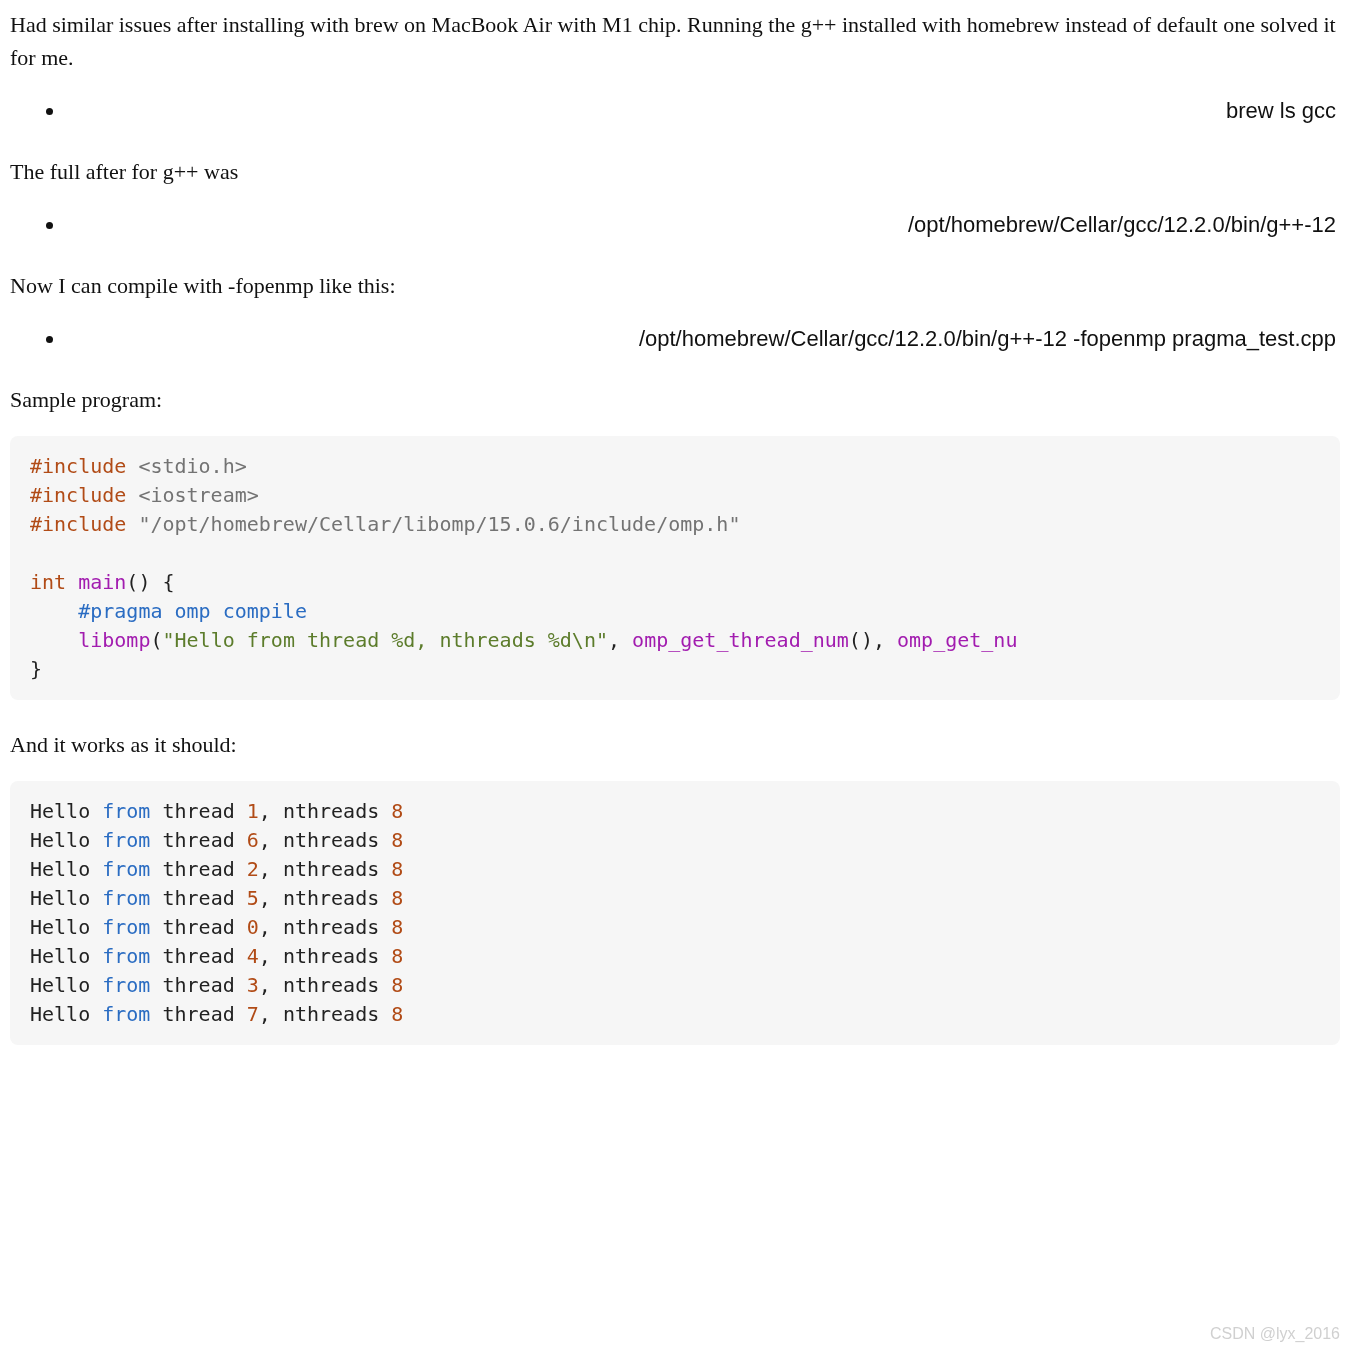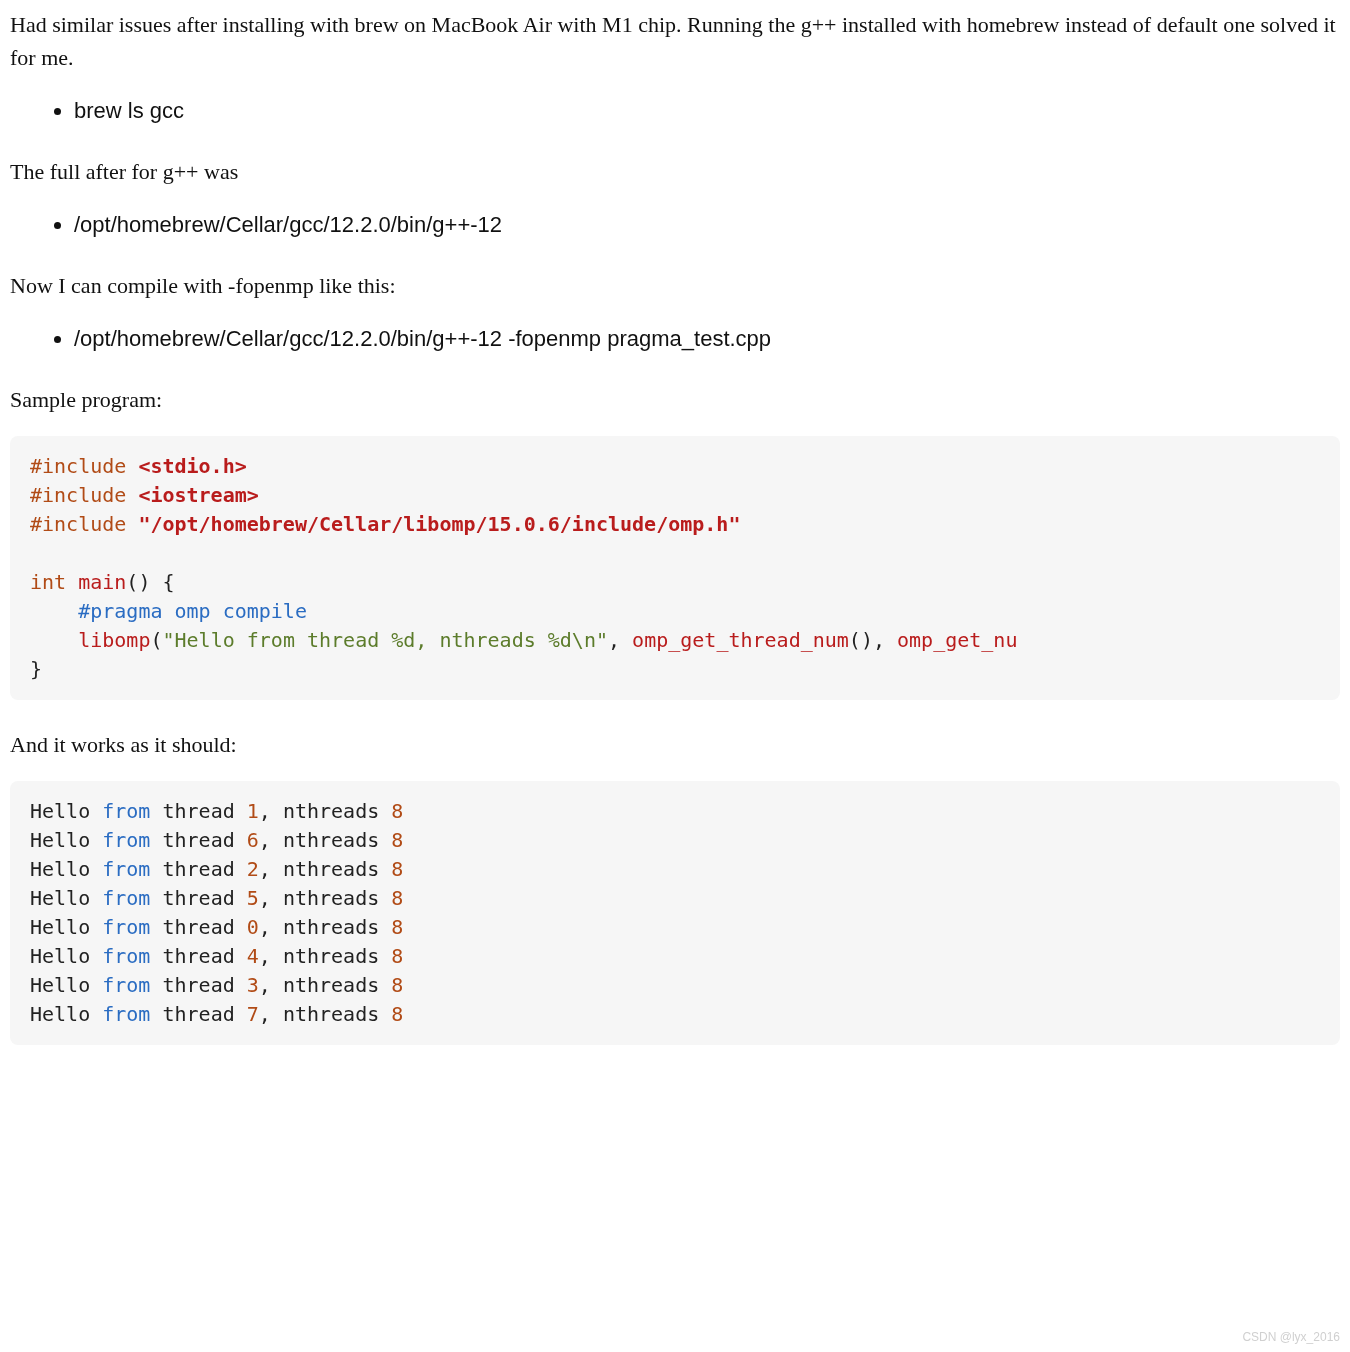--- a/index.html
+++ b/index.html
@@ -8,43 +8,43 @@
     padding: 8px 10px 40px 10px;
     font-family: -apple-system, BlinkMacSystemFont, "Segoe UI", Helvetica, Arial, sans-serif;
     font-size: 22px;
     line-height: 1.5;
     color: #111;
     background: #fff;
     width: 1350px;
   }
   p { margin: 0 0 20px 0; font-family: Liberation Serif, serif; }
   ul { margin: 0 0 28px 0; padding-left: 52px; }
-  li { margin: 4px 12px; }
+  li { margin: 4px 4px; text-align: right; }
   .codeblock {
     background: #f6f6f6;
     border-radius: 8px;
     padding: 16px 20px;
     font-family: ui-monospace, SFMono-Regular, Menlo, Consolas, monospace;
     font-size: 20px;
     line-height: 1.45;
     white-space: pre;
     overflow: hidden;
     margin: 12px 0 28px 0;
     color: #222;
   }
   .tok-pre   { color: #b14b16; }   
-  .tok-inc   { color: #b91c1c; font-weight: bold; }   
+  .tok-inc   { color: #737373; }   
   .tok-kw    { color: #2a6cc2; }   
-  .tok-fn    { color: #b91c1c; }   
+  .tok-fn    { color: #a21caf; }   
   .tok-num   { color: #b14b16; }   
   .tok-str   { color: #5c7c2b; }
   .watermark {
     position: fixed;
     bottom: 6px; right: 10px;
-    font-size: 12px;
+    font-size: 16px;
     color: #d0d0d0;
     font-family: Arial, sans-serif;
   }
 </style>
 </head>
 <body>
 
 <p>Had similar issues after installing with brew on MacBook Air with M1 chip. Running the g++ installed with homebrew instead of default one solved it for me.</p>
 
 <ul>

